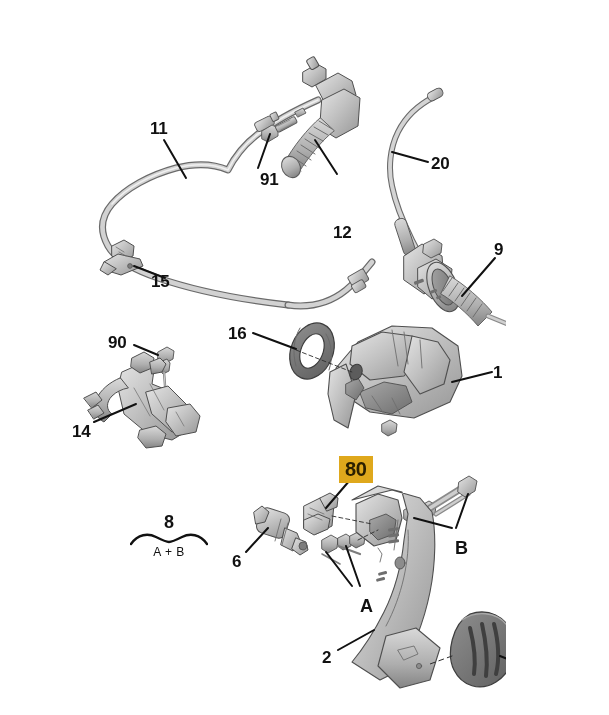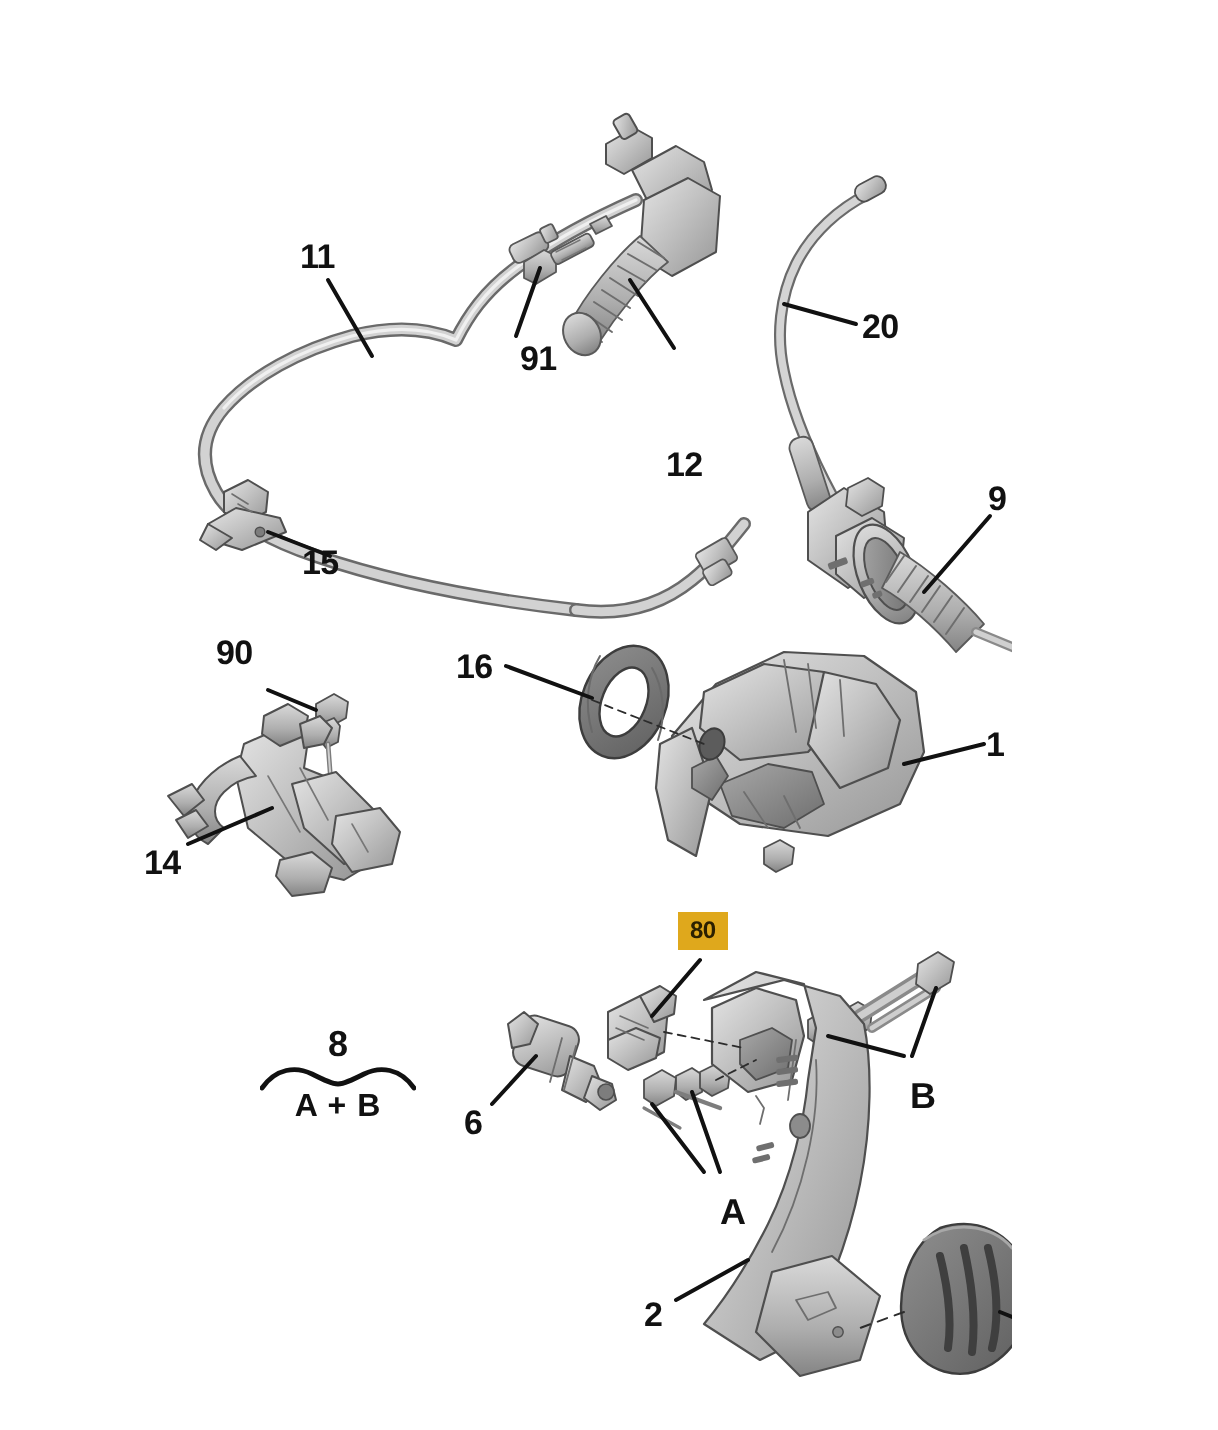--- a/index.html
+++ b/index.html
@@ -28,21 +28,21 @@
     font-size: 17px;
     color: #111111;
     line-height: 1;
     white-space: nowrap;
     letter-spacing: -0.3px;
   }
   .callout.hl {
     background: #dfa81c;
     color: #2b2000;
     padding: 3px 6px 4px 6px;
-    font-size: 12px;
+    font-size: 20px;
   }
   .group-label {
     position: absolute;
     font-family: "Liberation Sans", sans-serif;
     font-weight: bold;
     font-size: 18px;
     color: #111111;
     white-space: nowrap;
   }
   .brace-block {
@@ -56,22 +56,22 @@
     font-size: 18px;
     line-height: 1;
     display: block;
   }
   .brace-block .brace {
     display: block;
     height: 14px;
     margin: 1px 0 0 0;
   }
   .brace-block .sum {
-    font-weight: bold;
-    font-size: 16px;
+    font-weight: normal;
+    font-size: 12px;
     line-height: 1;
     display: block;
     letter-spacing: 0.5px;
   }
 </style>
 </head>
 <body>
 
 <div id="diagram-root">
 
@@ -448,21 +448,21 @@
   </svg>
 
   <div class="callout" style="left:150px; top:120px;">11</div>
   <div class="callout" style="left:246px; top:171px;margin-left:14px;">91</div>
   <div class="callout" style="left:333px; top:177px;margin-top:47px;">12</div>
   <div class="callout" style="left:431px; top:155px;">20</div>
   <div class="callout" style="left:494px; top:241px;">9</div>
   <div class="callout" style="left:151px; top:273px;">15</div>
   <div class="callout" style="left:228px; top:325px;">16</div>
   <div class="callout" style="left:493px; top:364px;">1</div>
-  <div class="callout" style="left:108px; top:318px;">90</div>
+  <div class="callout" style="left:108px; top:334px;">90</div>
   <div class="callout" style="left:72px;  top:423px;">14</div>
   <div class="callout hl" style="left:339px; top:456px;">80</div>
   <div class="callout" style="left:232px; top:553px;">6</div>
   <div class="callout" style="left:322px; top:649px;">2</div>
   <div class="callout" style="left:534px; top:665px;">3</div>
 
   <div class="group-label" style="left:360px; top:596px;">A</div>
   <div class="group-label" style="left:455px; top:538px;">B</div>
 
   <div class="brace-block" style="left:130px; top:513px;">

